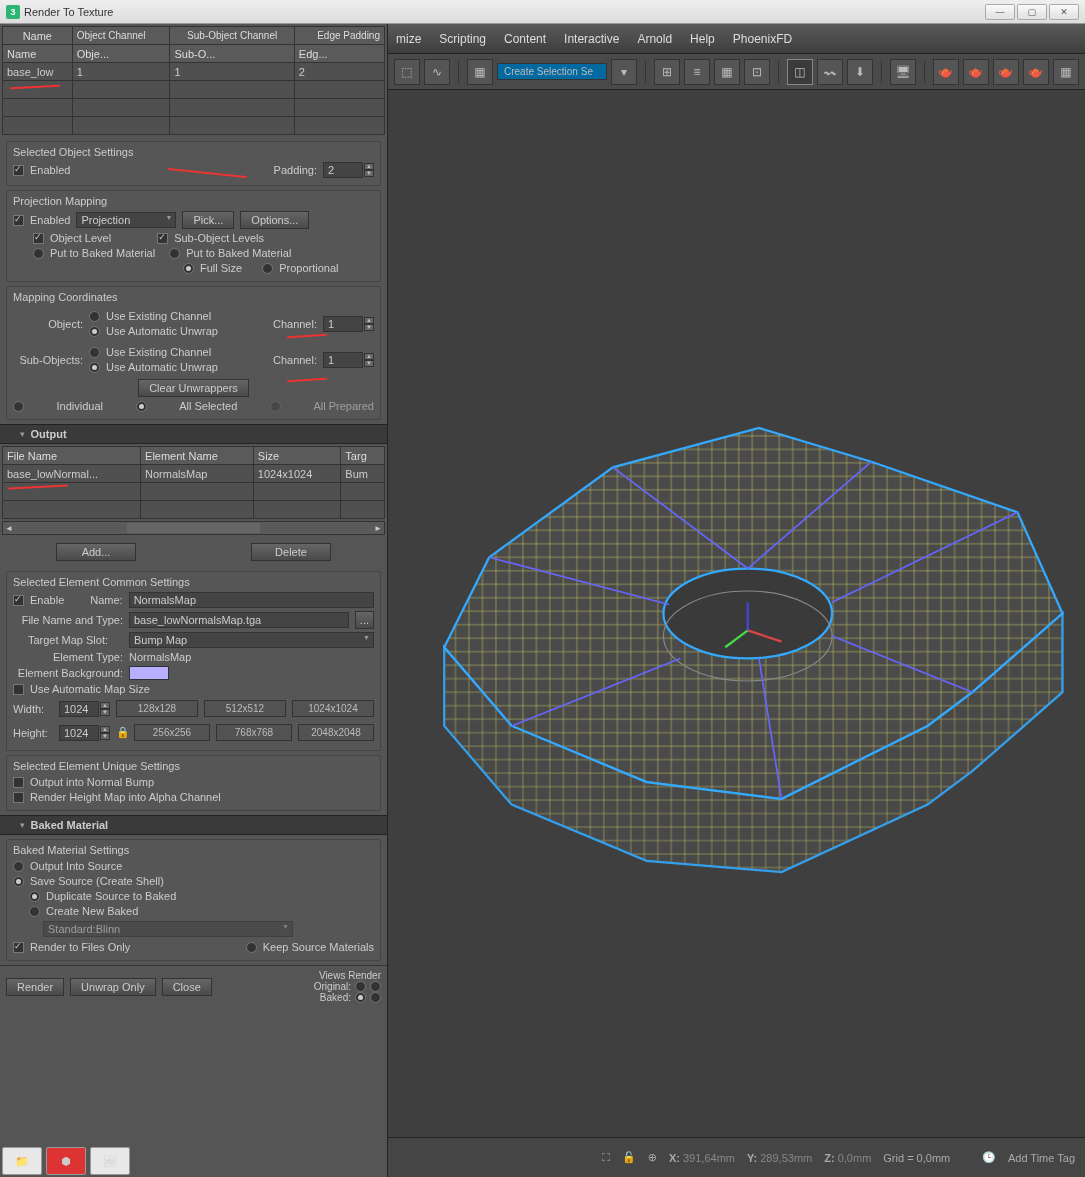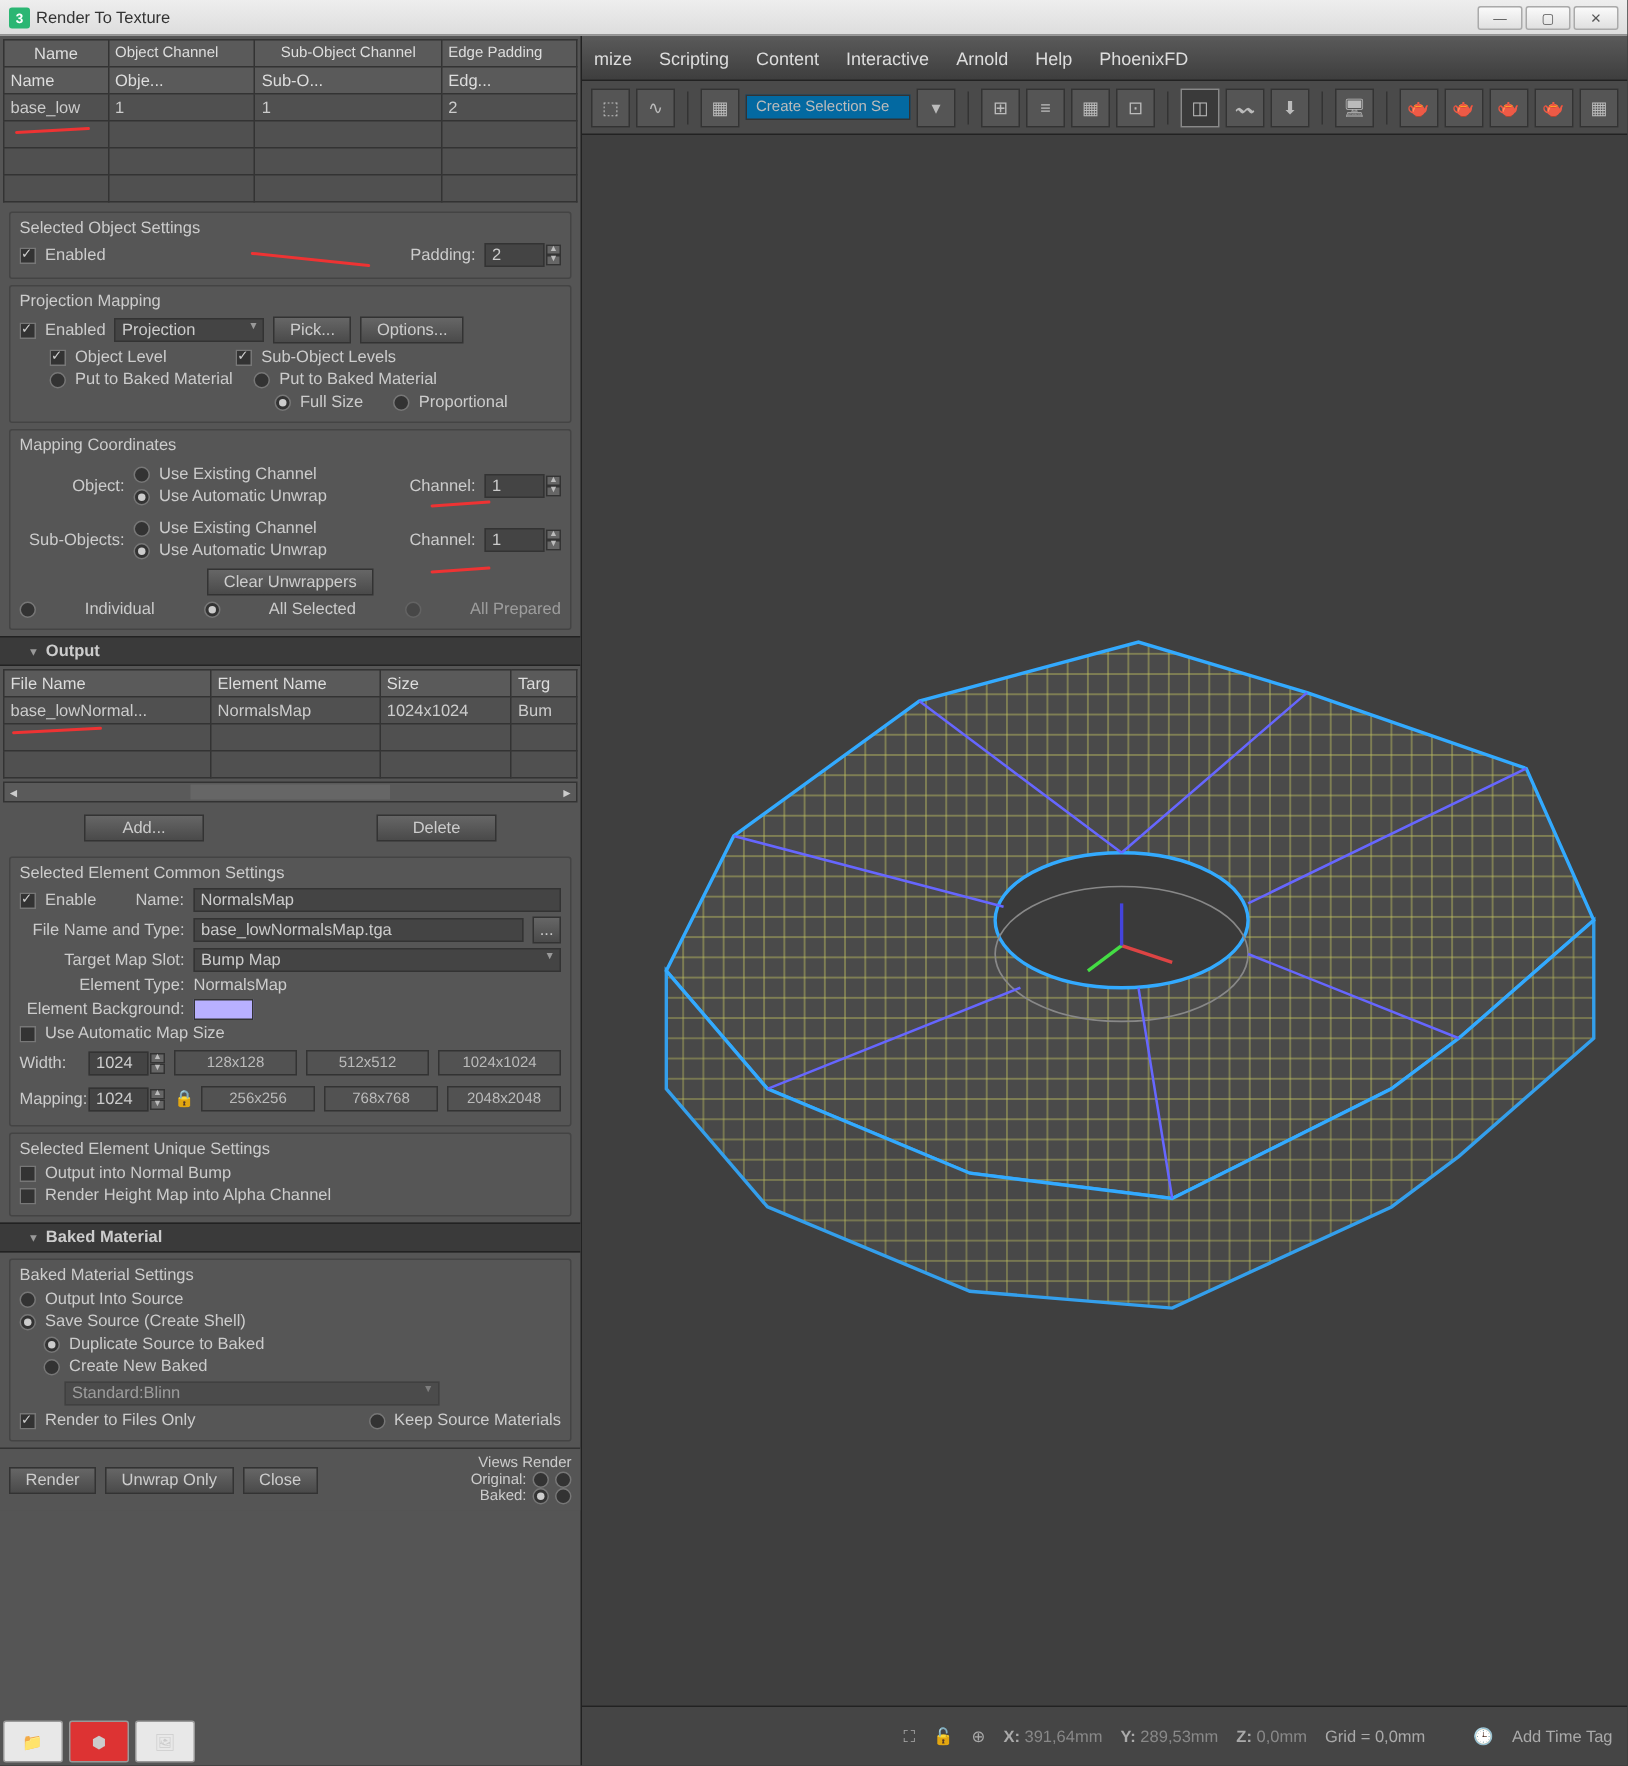--- a/index.html
+++ b/index.html
@@ -73,21 +73,21 @@
 
 <div class="panel">
 
   <div style="padding:2px;position:relative">
     <table class="tbl">
       <tbody>
             <tr>
         <th style="text-align:center">Name</th>
         <th style="text-align:left;font-size:10px">Object Channel</th>
         <th style="text-align:center;font-size:10px">Sub-Object Channel</th>
-        <th style="text-align:left;font-size:10px">Edge Padding</th>
+        <th style="text-align:right;font-size:10px">Edge Padding</th>
       </tr>
       <tr>
         <th>Name</th>
         <th>Obje...</th>
         <th>Sub-O...</th>
         <th>Edg...</th>
       </tr>
       <tr>
         <td>base_low</td>
         <td>1</td>
@@ -273,21 +273,21 @@
       <span>Enable</span>
       <span style="margin-left:20px">Name:</span>
       <input class="inp" style="flex: 1 1 0%;" value="NormalsMap">
     </div>
     <div class="formrow">
       <span style="width:110px;text-align:right">File Name and Type:</span>
       <input class="inp" style="flex: 1 1 0%;" value="base_lowNormalsMap.tga">
       <button class="btn" style="padding:2px 4px">...</button>
     </div>
     <div class="formrow">
-      <span style="width:110px;text-align:right">Target Map Slot:</span>
+      <span style="width:110px;text-align:center">Target Map Slot:</span>
       <div class="dropdown" style="flex:1">Bump Map</div>
     </div>
     <div class="formrow">
       <span style="width:110px;text-align:right">Element Type:</span>
       <span>NormalsMap</span>
     </div>
     <div class="formrow">
       <span style="width:110px;text-align:right">Element Background:</span>
       <span class="colorswatch"></span>
     </div>
@@ -304,21 +304,21 @@
               <div>▼</div>
             </div>
           </div>
       <div class="sizebtns" style="flex:1">
         <div class="sizebtn">128x128</div>
         <div class="sizebtn">512x512</div>
         <div class="sizebtn">1024x1024</div>
       </div>
     </div>
     <div class="formrow">
-      <span style="width:40px">Mapping:</span>
+      <span style="width:40px">Height:</span>
       <div class="spinner">
             <input class="inp" value="1024" style="">
             <div class="spin">
               <div>▲</div>
               <div>▼</div>
             </div>
           </div>
       <span style="width:12px;text-align:center">🔒</span>
       <div class="sizebtns" style="flex:1">
         <div class="sizebtn">256x256</div>

